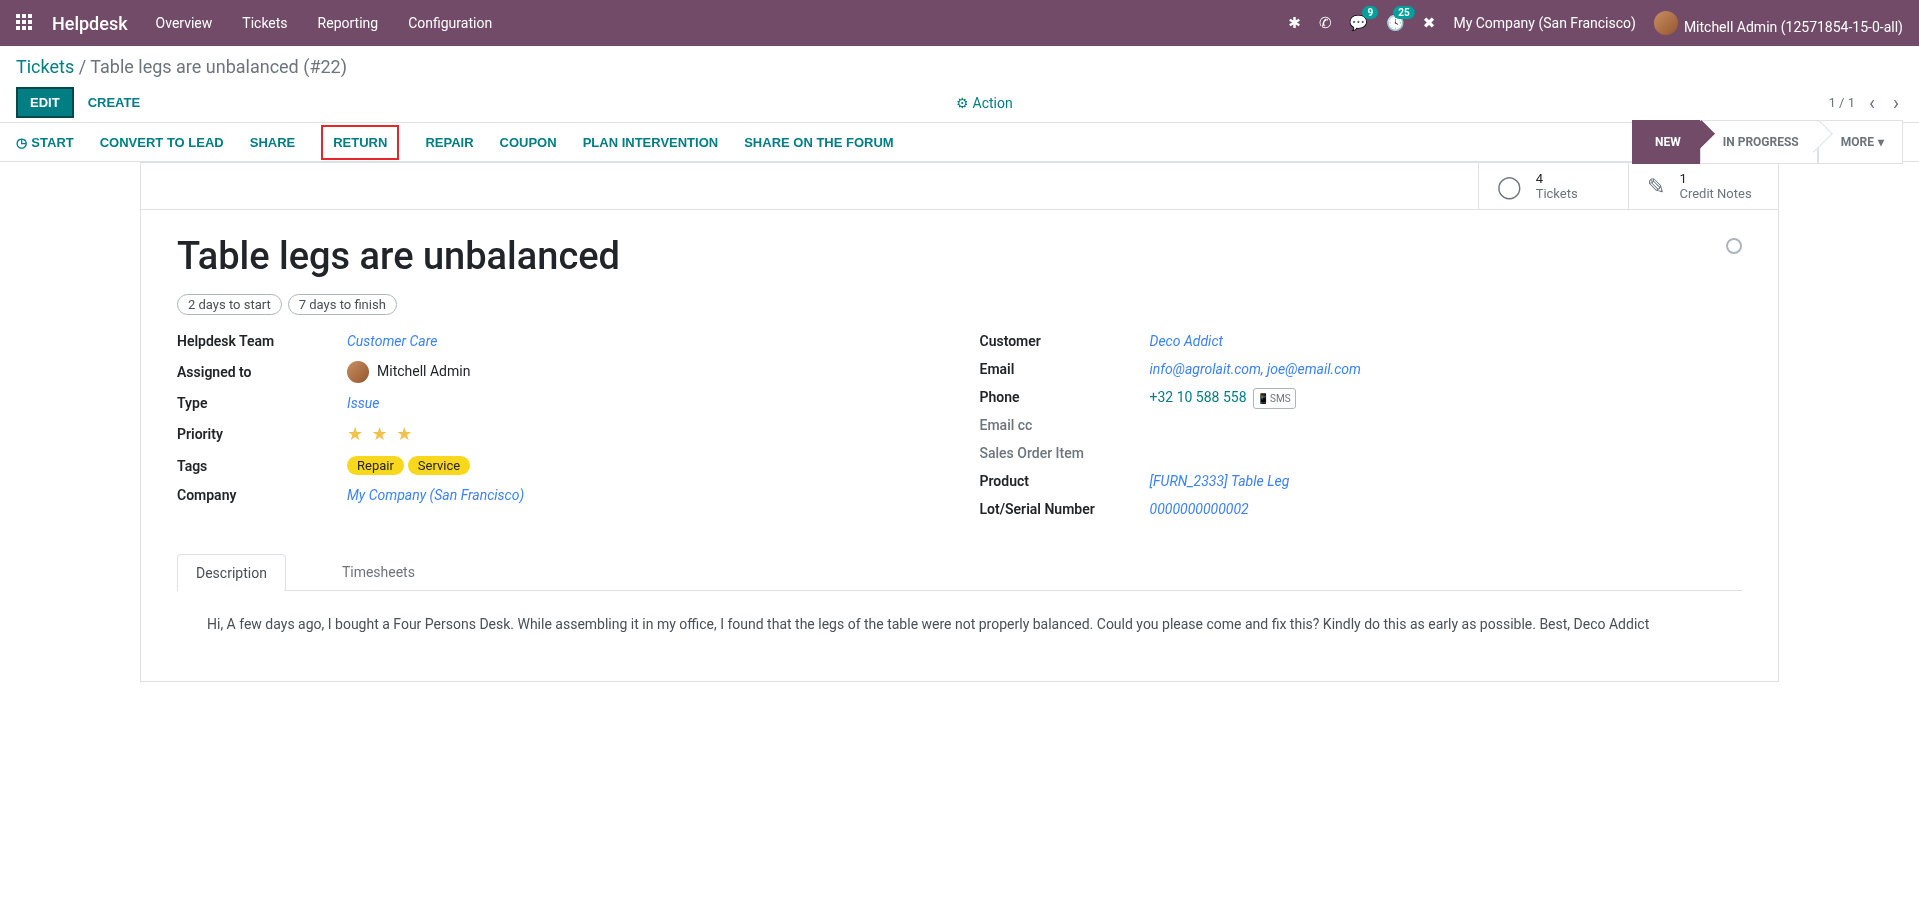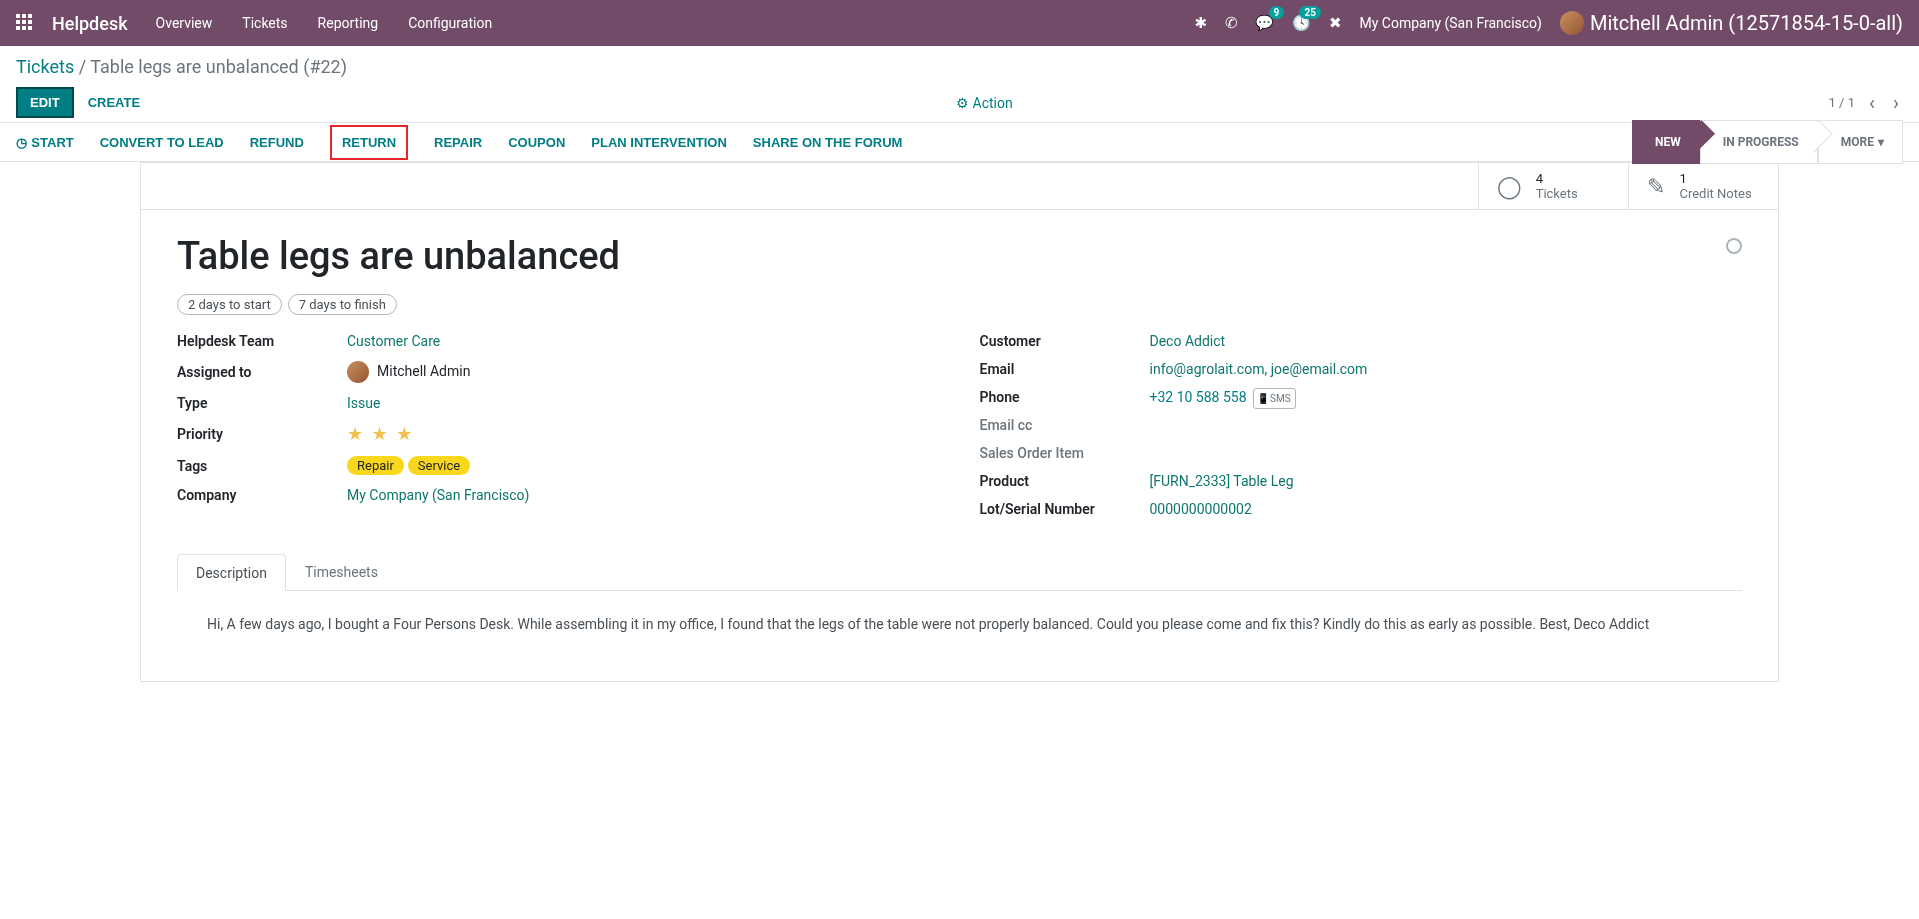--- a/index.html
+++ b/index.html
@@ -7,21 +7,21 @@
 .topnav { background: #714b67; color: #fff; display: flex; align-items: center; height: 46px; padding: 0 16px; }
 .apps-icon { width: 18px; height: 18px; display: grid; grid-template-columns: repeat(3,4px); grid-template-rows: repeat(3,4px); gap: 2px; margin-right: 18px; cursor: pointer; }
 .apps-icon span { background: #fff; }
 .app-title { font-size: 18px; font-weight: 500; margin-right: 28px; }
 .nav-menu { display: flex; gap: 30px; }
 .nav-menu a { color: #fff; text-decoration: none; font-size: 14px; cursor: pointer; }
 .nav-right { margin-left: auto; display: flex; align-items: center; gap: 18px; }
 .nav-icon { color: #fff; cursor: pointer; font-size: 15px; position: relative; }
 .badge { position: absolute; top: -8px; right: -10px; background: #00a09d; color: #fff; border-radius: 10px; font-size: 10px; padding: 1px 5px; font-weight: bold; }
 .avatar { width: 24px; height: 24px; border-radius: 50%; background: linear-gradient(135deg,#c89060,#955530); display: inline-block; vertical-align: middle; margin-right: 6px; }
-.user-block { display: flex; align-items: flex-start; cursor: pointer; font-size: 20px; }
+.user-block { display: flex; align-items: flex-end; cursor: pointer; font-size: 14px; }
 
 .cp { padding: 10px 16px 0; }
 .breadcrumb { font-size: 18px; margin-bottom: 10px; }
 .breadcrumb a { color: #017e84; text-decoration: none; cursor: pointer; }
 .breadcrumb span.cur { color: #6c757d; }
 .cp-row { display: flex; align-items: center; margin-bottom: 4px; }
 .btn-edit { background: #017e84; color: #fff; border: 2px solid #01484c; padding: 6px 12px; font-weight: bold; font-size: 13px; cursor: pointer; margin-right: 14px; }
 .btn-create { color: #017e84; font-weight: bold; background: none; border: none; cursor: pointer; font-size: 13px; }
 .cp-center { margin: 0 auto; color: #017e84; font-size: 14px; cursor: pointer; display: flex; align-items: center; gap: 4px; }
 .pager { display: flex; align-items: center; gap: 10px; color: #6c757d; }
@@ -52,27 +52,27 @@
 .kanban-dot { position: absolute; right: 36px; top: 28px; width: 16px; height: 16px; border: 2px solid #adb5bd; border-radius: 50%; cursor: pointer; }
 .pills { display: flex; gap: 6px; margin-bottom: 18px; }
 .pill { border: 1px solid #adb5bd; border-radius: 12px; padding: 2px 10px; font-size: 13px; color: #495057; }
 
 .fields { display: flex; gap: 40px; }
 .col { flex: 1; }
 .frow { display: flex; margin-bottom: 12px; align-items: center; }
 .flabel { width: 170px; font-weight: 600; font-size: 14px; color: #212529; }
 .flabel.muted { color: #6c757d; font-weight: 500; }
 .fval { font-size: 14px; color: #212529; }
-.fval.link { color: #0f766e; cursor: pointer; }
+.fval.link { color: #3b82f6; cursor: pointer; font-style: italic; }
 .av-sm { width: 22px; height: 22px; border-radius: 50%; background: linear-gradient(135deg,#c89060,#955530); display: inline-block; vertical-align: middle; margin-right: 8px; }
 .stars { color: #f0c14b; font-size: 18px; letter-spacing: 2px; }
 .tag { background: #f9d71c; color: #212529; border-radius: 12px; padding: 2px 10px; font-size: 13px; margin-right: 4px; display: inline-block; }
 .sms-badge { border: 1px solid #adb5bd; border-radius: 3px; padding: 4px 4px; font-size: 10px; color: #6c757d; margin-left: 6px; cursor: pointer; }
 
-.tabs { display: flex; margin-top: 24px; border-bottom: 1px solid #dee2e6; }
+.tabs { display: flex; margin-top: 24px; border-bottom: 1px solid #dee2e6; gap: 37px; }
 .tab { padding: 10px 18px; font-size: 14px; color: #6c757d; cursor: pointer; border: 1px solid transparent; border-bottom: none; }
 .tab.active { color: #495057; border-color: #dee2e6; background: #fff; border-radius: 4px 4px 0 0; position: relative; top: 1px; }
 .desc { padding: 22px 30px; font-size: 14px; color: #495057; line-height: 1.6; }
 
 .gear { display:inline-block; }
 </style>
 </head>
 <body>
 
 <div class="topnav">
@@ -129,21 +129,21 @@
   </div>
 </div>
 
 <div class="statusbar">
   <div class="sb-actions">
     <button class="sb-btn">
         <span>◷</span>
         <span>START</span>
       </button>
     <button class="sb-btn">CONVERT TO LEAD</button>
-    <button class="sb-btn">REFUND</button>
+    <button class="sb-btn">SHARE</button>
     <button class="sb-btn highlighted">RETURN</button>
     <button class="sb-btn">REPAIR</button>
     <button class="sb-btn">COUPON</button>
     <button class="sb-btn">PLAN INTERVENTION</button>
     <button class="sb-btn">SHARE ON THE FORUM</button>
   </div>
   <div class="sb-stages">
     <div class="stage active">NEW</div>
     <div class="stage">IN PROGRESS</div>
     <div class="stage more">

